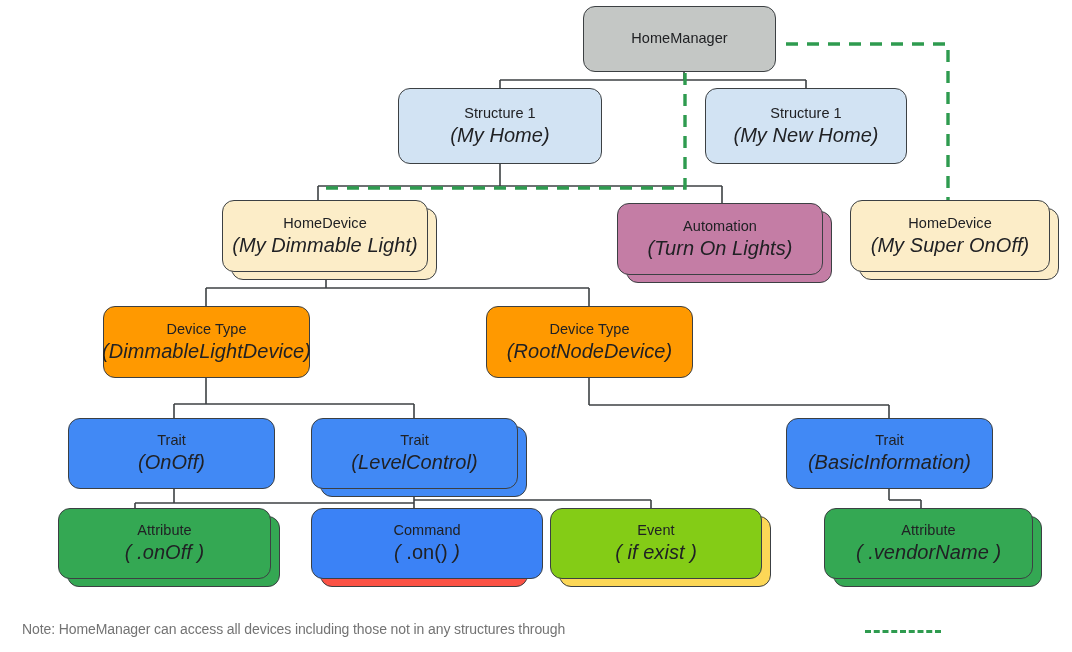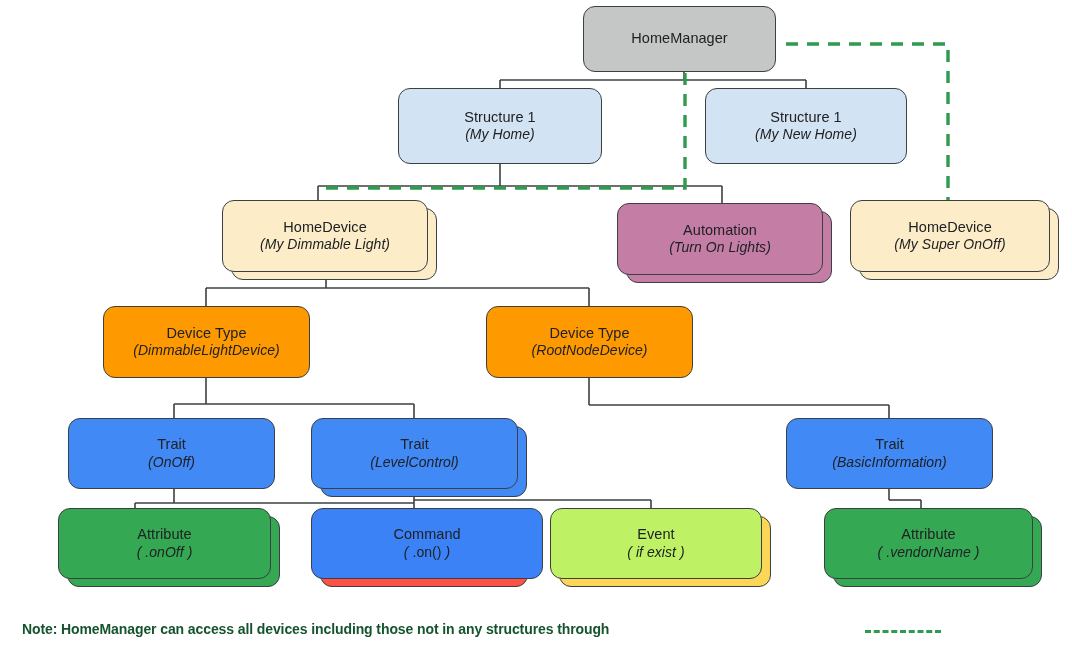--- a/index.html
+++ b/index.html
@@ -38,42 +38,42 @@
     text-align: center;
     line-height: 1.22;
     z-index: 5;
   }
   .node .title {
     font-size: 14.5px;
     font-weight: 400;
     letter-spacing: 0.05px;
   }
   .node .sub {
-    font-size: 14px;
+    font-size: 20px;
     font-style: italic;
     font-weight: 400;
     letter-spacing: 0.05px;
   }
   .node .sub .plain {
     font-style: normal;
     margin-top: 42px;
   }
   
   .stack-layer {
     position: absolute;
     box-sizing: border-box;
     border: 1.6px solid #3c4043;
     border-radius: 12px;
     z-index: 3;
   }
   .note {
     position: absolute;
     font-size: 14px;
-    font-weight: bold;
-    color: #14532d;
+    font-weight: normal;
+    color: #737373;
     white-space: nowrap;
     letter-spacing: -0.1px;
   }
   .note-dash {
     position: absolute;
     height: 0;
     border-top: 3px dashed #2e9b4f;
   }
   .squiggle {
     text-decoration-style: wavy;
@@ -197,21 +197,21 @@
     <span class="sub">( .onOff )</span>
   </div>
 
   <div class="stack-layer" style="left:320px; top:516px; width:208px; height:71px; background:#fb5245;"></div>
   <div class="node" style="left:311px; top:508px; width:232px; height:71px; background:#3b82f6;justify-content:center;">
     <span class="title">Command</span>
     <span class="sub"><span>( </span><span class="plain">.on()</span><span> )</span></span>
   </div>
 
   <div class="stack-layer" style="left:559px; top:516px; width:212px; height:71px; background:#fcd757;"></div>
-  <div class="node" style="left:550px; top:508px; width:212px; height:71px; background:#bef264;">
+  <div class="node" style="left:550px; top:508px; width:212px; height:71px; background:#84cc16;">
     <span class="title">Event</span>
     <span class="sub">( if exist )</span>
   </div>
 
   <div class="stack-layer" style="left:833px; top:516px; width:209px; height:71px; background:#34a853;"></div>
   <div class="node" style="left:824px; top:508px; width:209px; height:71px; background:#34a853;">
     <span class="title">Attribute</span>
     <span class="sub">( .vendorName )</span>
   </div>
 

